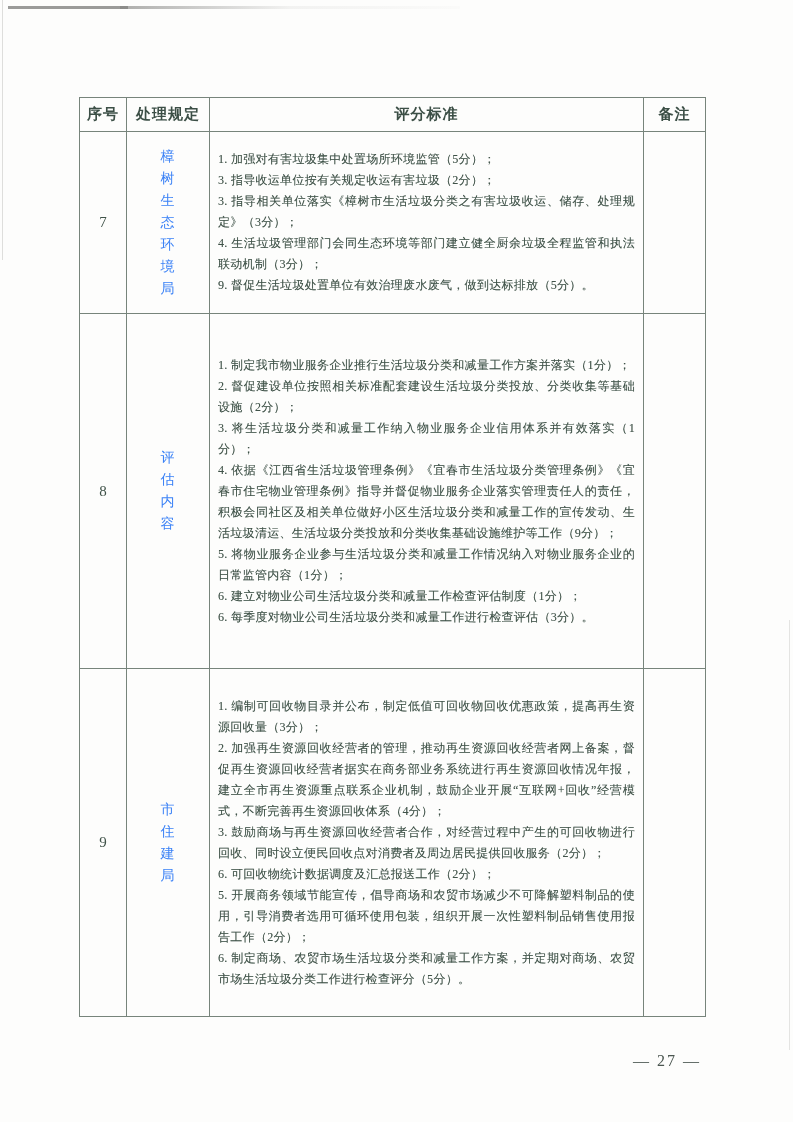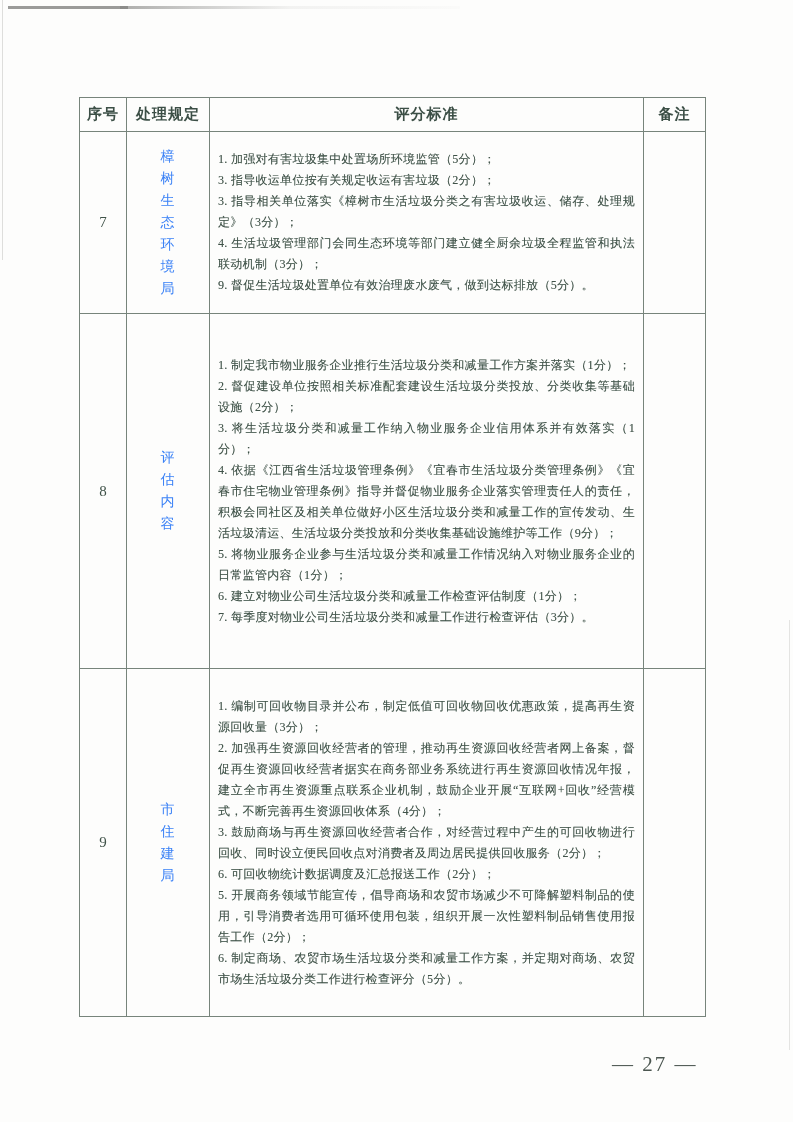--- a/index.html
+++ b/index.html
@@ -106,22 +106,22 @@
     color: #3f5248;
     text-shadow: 0.2px 0.2px 0 rgba(62,82,72,0.35);
   }
   td.remark-cell { }
 
   .page-number {
     position: absolute;
     left: 612px;
     top: 1052px;
     width: 110px;
-    text-align: left;
-    font-size: 21px;
+    text-align: center;
+    font-size: 16px;
     letter-spacing: 2px;
     color: #4b5650;
   }
 </style>
 </head>
 <body>
 
 <div class="page">
 
   <div class="artifact-top-dark"></div>
@@ -162,21 +162,21 @@
       <tr class="row-8">
         <td class="no-cell">8</td>
         <td class="dept-cell">评估内容</td>
         <td class="criteria-cell">
           <p>1. 制定我市物业服务企业推行生活垃圾分类和减量工作方案并落实（1分）；</p>
           <p>2. 督促建设单位按照相关标准配套建设生活垃圾分类投放、分类收集等基础设施（2分）；</p>
           <p>3. 将生活垃圾分类和减量工作纳入物业服务企业信用体系并有效落实（1分）；</p>
           <p>4. 依据《江西省生活垃圾管理条例》《宜春市生活垃圾分类管理条例》《宜春市住宅物业管理条例》指导并督促物业服务企业落实管理责任人的责任，积极会同社区及相关单位做好小区生活垃圾分类和减量工作的宣传发动、生活垃圾清运、生活垃圾分类投放和分类收集基础设施维护等工作（9分）；</p>
           <p>5. 将物业服务企业参与生活垃圾分类和减量工作情况纳入对物业服务企业的日常监管内容（1分）；</p>
           <p>6. 建立对物业公司生活垃圾分类和减量工作检查评估制度（1分）；</p>
-          <p>7. 每季度对物业公司生活垃圾分类和减量工作进行检查评估（3分）。</p>
+          <p>6. 每季度对物业公司生活垃圾分类和减量工作进行检查评估（3分）。</p>
         </td>
         <td class="remark-cell"></td>
       </tr>
 
       <tr class="row-9">
         <td class="no-cell">9</td>
         <td class="dept-cell">市住建局</td>
         <td class="criteria-cell">
           <p>1. 编制可回收物目录并公布，制定低值可回收物回收优惠政策，提高再生资源回收量（3分）；</p>
           <p>2. 加强再生资源回收经营者的管理，推动再生资源回收经营者网上备案，督促再生资源回收经营者据实在商务部业务系统进行再生资源回收情况年报，建立全市再生资源重点联系企业机制，鼓励企业开展“互联网+回收”经营模式，不断完善再生资源回收体系（4分）；</p>

